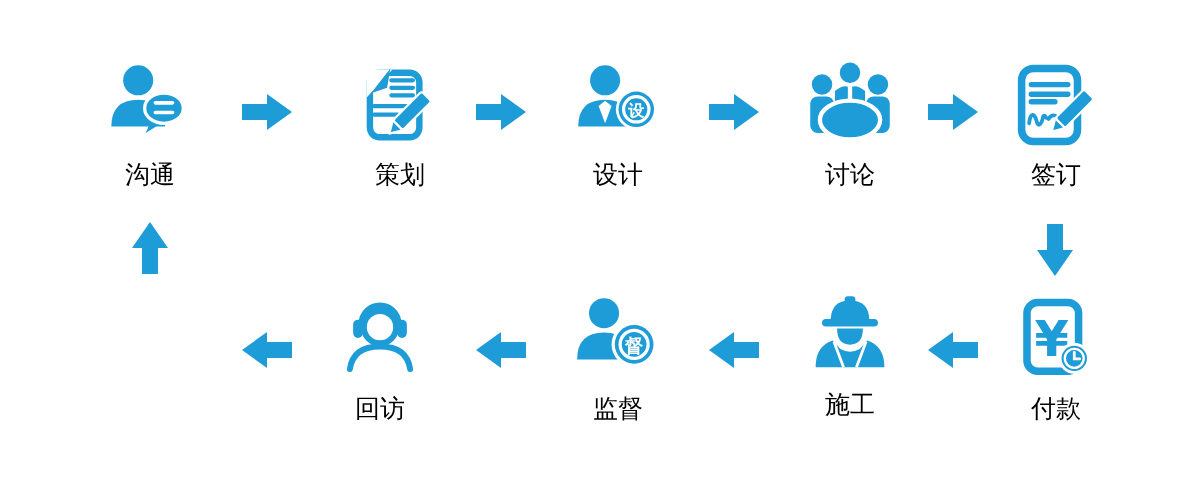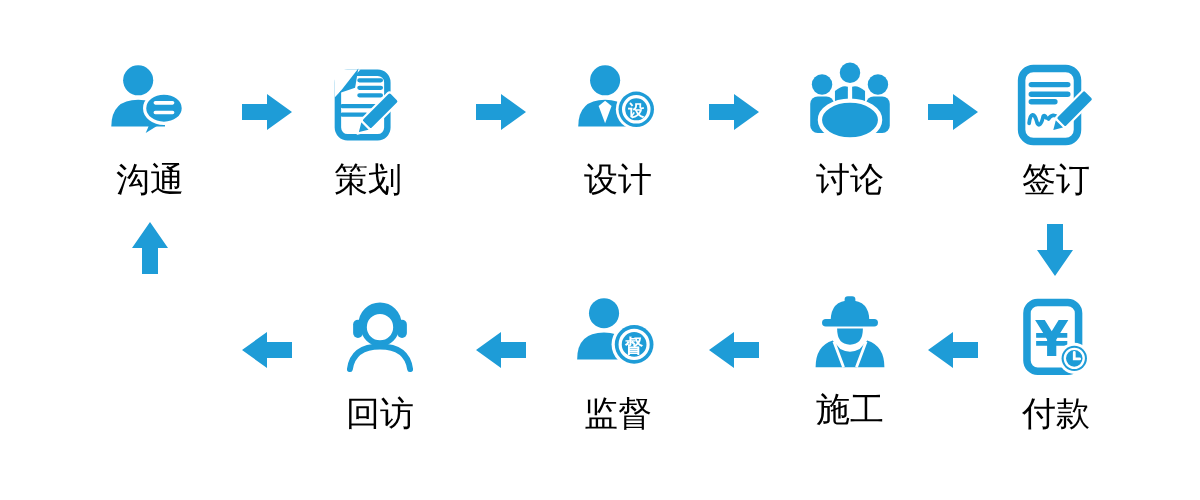--- a/index.html
+++ b/index.html
@@ -3,21 +3,21 @@
 <meta charset="utf-8">
 <style>
   html,body{margin:0;padding:0;background:#fff;}
   .stage{
     position:relative;width:1200px;height:500px;background:#fff;
     font-family:"DejaVu Sans","Liberation Sans",sans-serif;
     overflow:hidden;
   }
   .step{position:absolute;width:160px;display:flex;flex-direction:column;align-items:center;}
   .step svg.icon{width:86px;height:86px;color:#1E9CD7;}
-  .step .label{margin-top:13px;font-size:34px;line-height:1.1;color:#000;white-space:nowrap;}
+  .step .label{margin-top:13px;font-size:25px;line-height:1.1;color:#000;white-space:nowrap;}
   svg.arrow{position:absolute;color:#1E9CD7;}
   svg .b{fill:currentColor;}
   svg .w{fill:#fff;}
   svg .bs{fill:none;stroke:currentColor;}
   svg .ws{fill:none;stroke:#fff;}
   svg text{font-family:"DejaVu Sans","Liberation Sans",sans-serif;}
 </style>
 </head>
 <body>
 
@@ -27,21 +27,21 @@
     <svg class="icon" viewBox="0 0 80 80">
       <circle class="b" cx="29" cy="17" r="14"></circle>
       <path class="b" d="M4,60 Q4,35 29,35 Q54,35 54,60 Z"></path>
       <path class="b" d="M42,52 L36,66 L52,56 Z"></path>
       <ellipse class="b" cx="53" cy="43" rx="18" ry="14" stroke="#fff" stroke-width="3"></ellipse>
       <path class="ws" d="M45,38 h16 M45,47 h16" stroke-width="3.4" stroke-linecap="round"></path>
     </svg>
     <div class="label">沟通</div>
   </div>
 
-  <div class="step" style="left:288px;top:62px">
+  <div class="step" style="left:320px;top:62px">
     <svg class="icon" viewBox="0 0 80 80">
       <rect class="bs" x="12" y="10" width="46" height="60" rx="9" stroke-width="6" stroke-linejoin="round"></rect>
       <polygon class="w" points="9,7 33,7 9,33"></polygon>
       <path class="b" d="M31,6 L13,29 L28,24 Z"></path>
       <path class="bs" d="M32,17 h20 M32,24 h20 M32,31 h20 M16,41 h30 M16,49 h22" stroke-width="4" stroke-linecap="round"></path>
       <g transform="rotate(45 46 50)">
         <rect class="b" x="40" y="24" width="13" height="38" rx="2.5" stroke="#fff" stroke-width="2"></rect>
         <polygon class="b" points="40,62 46.5,73 53,62" stroke="#fff" stroke-width="2" stroke-linejoin="round"></polygon>
       </g>
     </svg>

